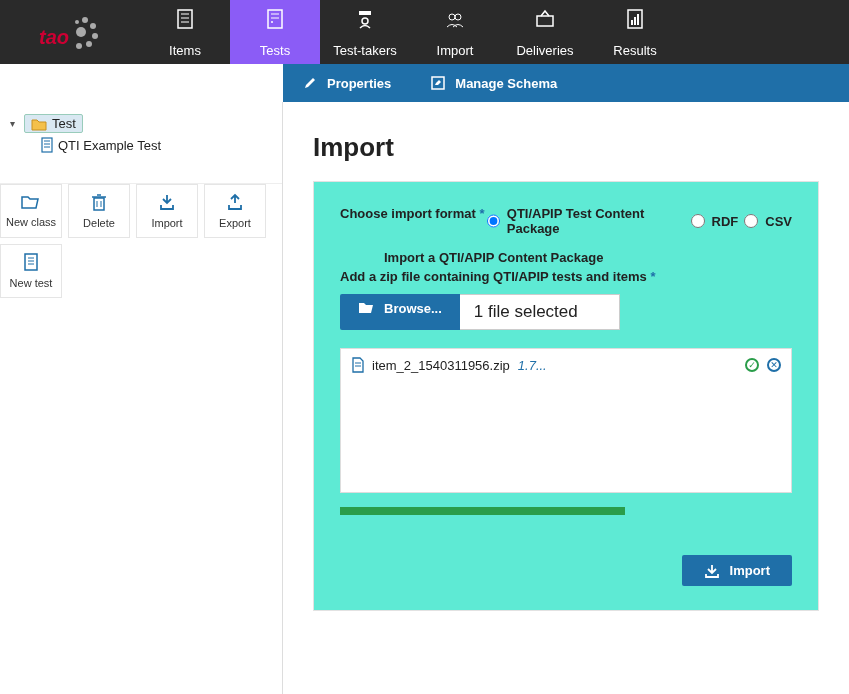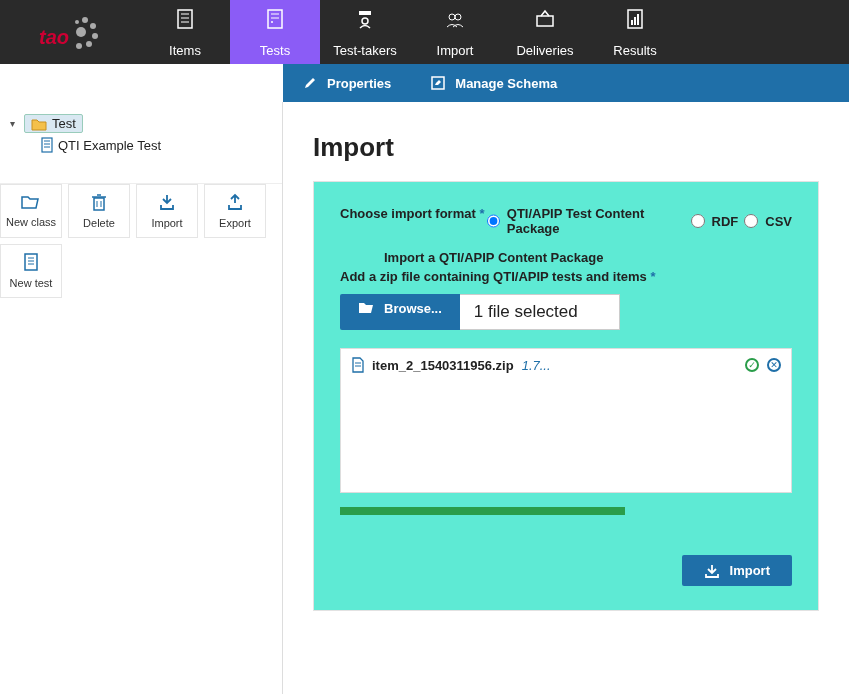--- a/index.html
+++ b/index.html
@@ -44,21 +44,21 @@
 .sub-heading { font-weight: bold; font-size: 13px; margin-top: 8px; padding-left: 44px; }
 .sub-desc { font-weight: bold; font-size: 13px; margin-top: 4px; }
 
 .file-row { display: flex; margin-top: 10px; }
 .browse-btn { background: #1f6fa8; color: #fff; border: none; padding: 7px 18px; font-weight: bold; font-size: 13px; cursor: pointer; display: flex; align-items: flex-start; gap: 10px; border-radius: 2px 0 0 2px; }
 .file-status { border: 1px solid #ccc; border-left: none; padding: 7px 14px; background: #fff; font-size: 17px; min-width: 160px; }
 
 .file-list { margin-top: 18px; border: 1px solid #ddd; background: #fff; min-height: 145px; }
 .file-item { display: flex; align-items: center; gap: 8px; padding: 8px 10px; font-size: 13px; }
 .file-icon { color: #1f6fa8; }
-.file-name { font-weight: bold; }
+.file-name { font-weight: normal; }
 .file-size { color: #1f6fa8; font-style: italic; }
 .file-actions { margin-left: auto; display: flex; gap: 8px; align-items: center; }
 .check-circle { width: 14px; height: 14px; border: 2px solid #2a9d4a; border-radius: 50%; display: flex; align-items: center; justify-content: center; color: #2a9d4a; font-size: 9px; }
 .x-circle { width: 14px; height: 14px; border: 2px solid #1f6fa8; border-radius: 50%; display: flex; align-items: center; justify-content: center; color: #1f6fa8; font-size: 9px; cursor: pointer; }
 
 .progress { height: 8px; background: #2a9d4a; margin-top: 14px; width: 285px; }
 
 .footer-btn-row { display: flex; justify-content: flex-end; margin-top: 40px; }
 .import-btn { background: #1f6fa8; color: #fff; border: none; padding: 8px 22px; font-weight: bold; font-size: 13px; cursor: pointer; display: flex; align-items: center; gap: 10px; border-radius: 2px; }
 

